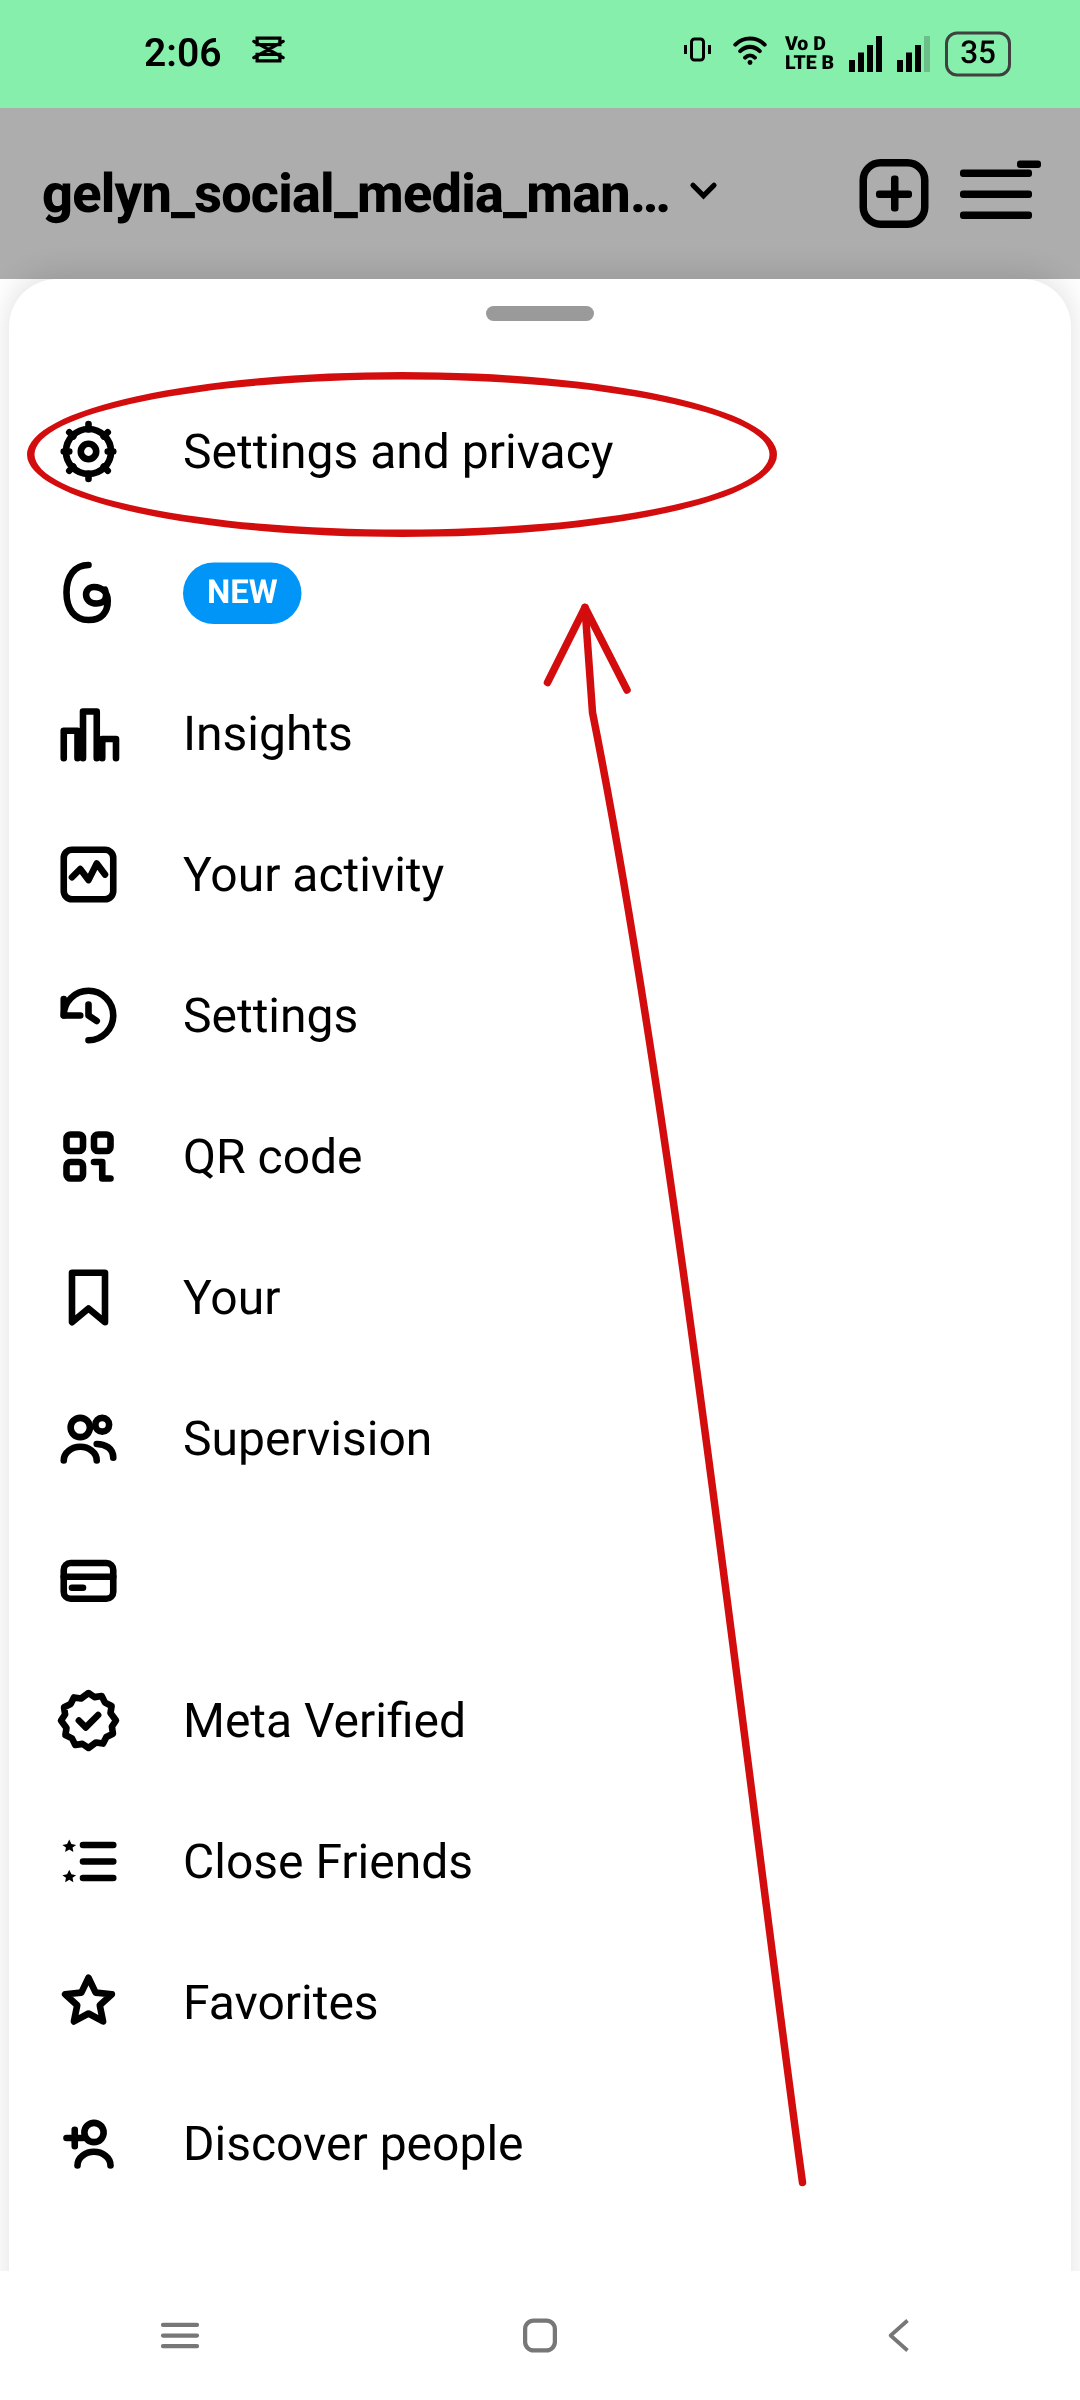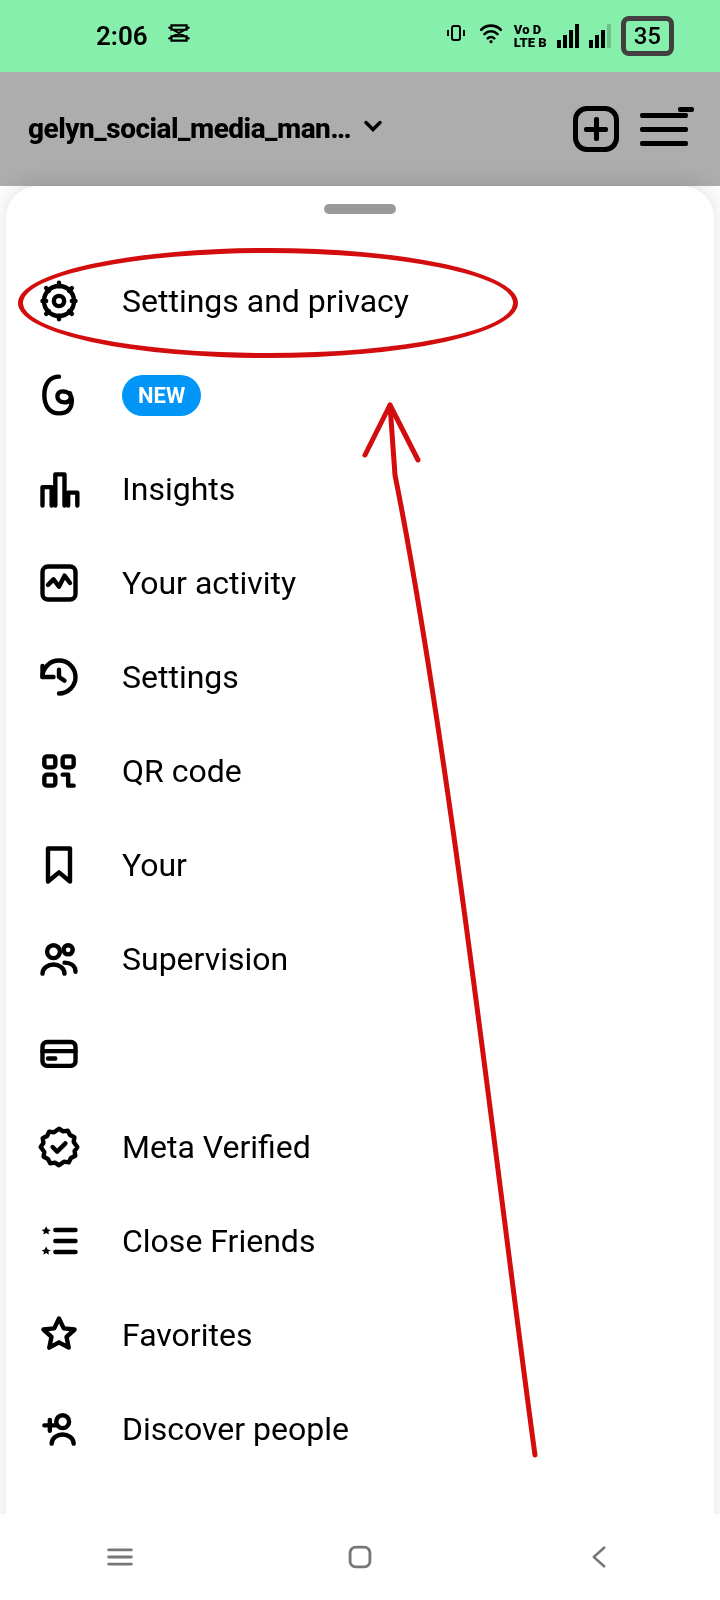--- a/index.html
+++ b/index.html
@@ -19,24 +19,24 @@
     align-items: center;
     justify-content: space-between;
     padding: 0 46px 0 96px;
     background: #86efac;
     font-size: 26px;
     font-weight: 600;
   }
   .status-left { display: flex; align-items: center; gap: 18px; }
   .status-right { display: flex; align-items: center; gap: 10px; }
   .battery-box {
-    border: 5px solid #404040;
+    border: 2px solid #404040;
     border-radius: 8px;
     padding: 1px 8px;
-    font-size: 24px;
+    font-size: 21px;
     font-weight: 500;
   }
   .bars { display:inline-flex; align-items:flex-end; gap:2px; height:24px;}
   .bar { width:4px; background:#000;}
   .b1{height:8px}.b2{height:13px}.b3{height:18px}.b4{height:24px}
   .bars2 .b4{opacity:.2}
 
   
   .app-header {
     height: 114px;
@@ -48,21 +48,21 @@
   }
   .dim-overlay {
     position: absolute;
     left:0; top:72px;
     width:100%; height:114px;
     background: rgba(0,0,0,0.32);
     pointer-events:none;
   }
   .username-btn {
     display:flex; align-items:flex-start; gap:8px;
-    font-size: 28px;
+    font-size: 36px;
     font-weight: 800;
     letter-spacing: -0.5px;
     max-width: 460px;
     white-space: nowrap;
     overflow: hidden;
   }
   .spacer { flex:1; }
   .header-icon-btn {
     width: 56px; height:56px;
     display:flex; align-items:center; justify-content:center;

